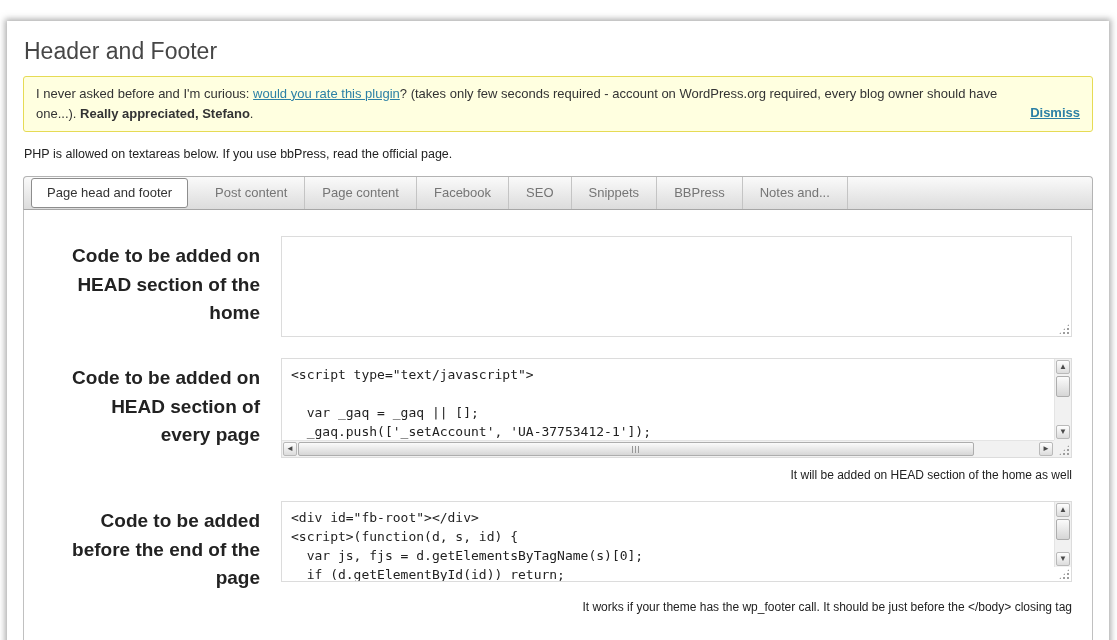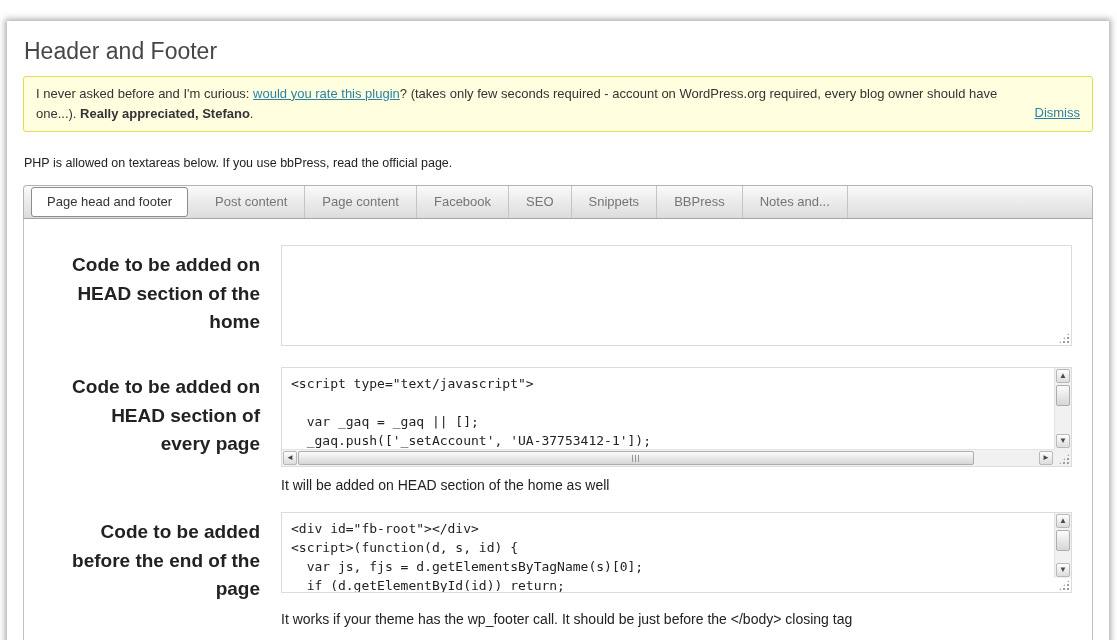--- a/index.html
+++ b/index.html
@@ -25,23 +25,23 @@
   .notice {
     position:relative;
     margin-top:1px;
     background:#ffffe0;
     border:1px solid #e6db55;
     border-radius:3px;
     padding:7px 64px 7px 12px;
     font-size:13px; line-height:1.55; color:#333;
   }
   a.link { color:#2c80a5; text-decoration:underline; cursor:pointer; }
-  .notice .dismiss { position:absolute; right:12px; bottom:8px; }
-
-  .intro { margin-top:24px; font-size:12.5px; color:#222; padding-left:1px; }
+  .notice .dismiss { position:absolute; right:12px; bottom:8px;font-weight:bold; }
+
+  .intro { margin-top:15px; font-size:12.5px; color:#222; padding-left:1px; }
 
   .tabstrip {
     margin-top:15px; height:34px;
     border:1px solid #b3b3b3; border-bottom-color:#a6a6a6;
     border-radius:4px 4px 0 0;
     background:linear-gradient(#fafafa,#dcdcdc);
     display:flex; align-items:stretch;
   }
   .tab {
     padding:0 17px; line-height:32px; font-size:13px; color:#757575;
@@ -125,21 +125,21 @@
     background:repeating-linear-gradient(90deg,#979797 0 1px,transparent 1px 3px);
   }
   .corner { position:absolute; right:0; bottom:0; width:17px; height:17px; background:#f1f1f1; }
   .resize-grip {
     position:absolute; right:1px; bottom:1px; width:12px; height:12px; z-index:2;
     background-image:radial-gradient(circle,#9d9d9d 1px,transparent 1.4px);
     background-size:4px 4px; background-position:bottom right;
     clip-path:polygon(100% 0, 100% 100%, 0 100%);
     cursor:se-resize;
   }
-  .field-note { font-size:14px; color:#222; }
+  .field-note { font-size:12px; color:#222;text-align:right; }
   .note-a { margin-top:10px; }
   .note-b { margin-top:18px; }
 </style>
 </head>
 <body>
 
 <div class="frame">
   <div class="content">
 
     <h1 class="page-title">Header and Footer</h1>

